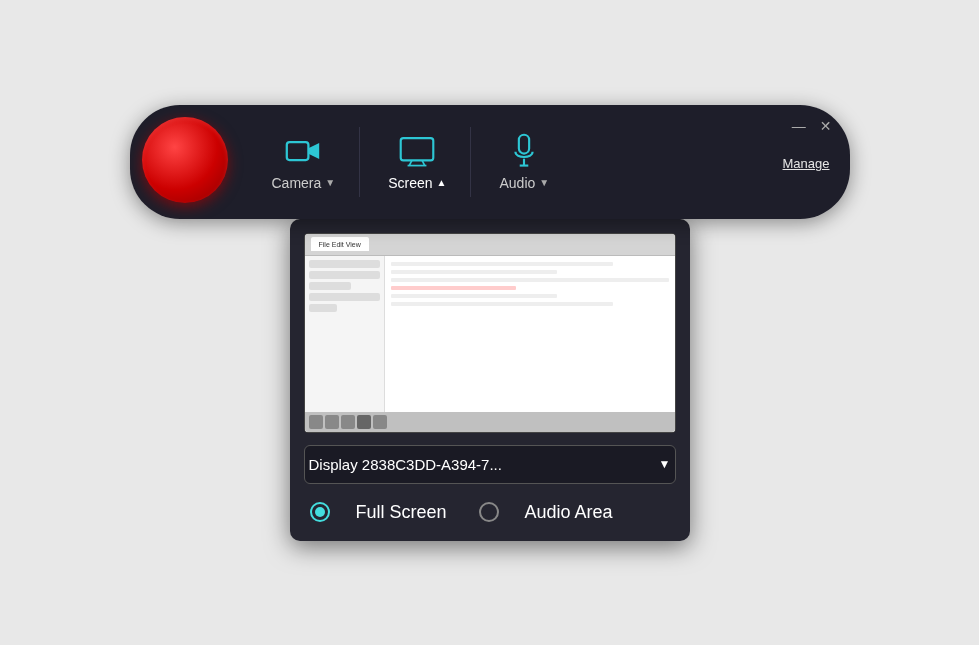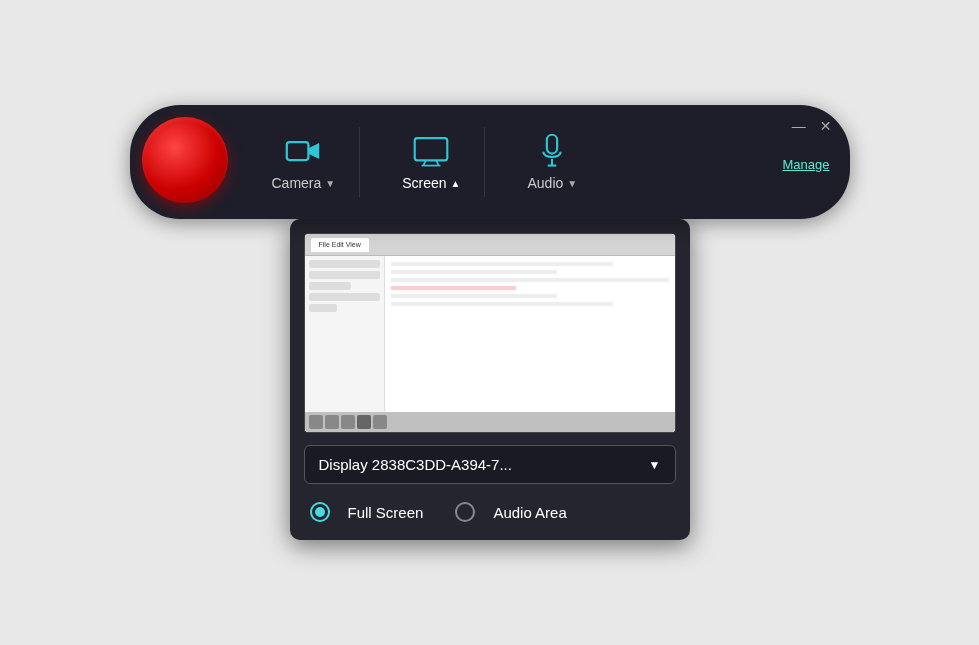--- a/index.html
+++ b/index.html
@@ -53,21 +53,21 @@
       border: none;
       cursor: pointer;
       box-shadow: 0 4px 14px rgba(180,0,0,0.6), inset 0 2px 4px rgba(255,100,100,0.3);
       display: block;
     }
 
     
     .toolbar-controls {
       display: flex;
       align-items: center;
-      gap: 18px;
+      gap: 4px;
       flex: 1;
     }
 
     .ctrl-item {
       display: flex;
       flex-direction: column;
       align-items: center;
       cursor: pointer;
       padding: 6px 24px;
       border-right: 1px solid #333345;
@@ -140,21 +140,21 @@
       letter-spacing: 1px;
     }
 
     .kaltura-capture {
       color: #aaa;
       font-size: 11px;
       letter-spacing: 2px;
     }
 
     .manage-link {
-      color: #5eead4;
+      color: #e5e5e5;
       font-size: 13px;
       text-decoration: underline;
       cursor: pointer;
       margin-top: 4px;
       background: none;
       border: none;
     }
 
     
     .window-controls {
@@ -300,21 +300,21 @@
       height: 14px;
       background: #888;
       border-radius: 2px;
     }
 
     
     .display-selector {
       background: #1a1a24;
       border: 1px solid #555;
       border-radius: 6px;
-      padding: 10px 14px;
+      padding: 10px 4px;
       display: flex;
       align-items: center;
       justify-content: space-between;
       cursor: pointer;
       margin-bottom: 14px;
       color: #fff;
       font-size: 15px;
     }
 
     .display-chevron {
@@ -326,24 +326,24 @@
     .radio-row {
       display: flex;
       align-items: center;
       gap: 32px;
       padding: 4px 6px;
     }
 
     .radio-option {
       display: flex;
       align-items: center;
-      gap: 18px;
+      gap: 26px;
       cursor: pointer;
       color: #ccc;
-      font-size: 15px;
+      font-size: 18px;
     }
 
     .radio-circle {
       width: 20px;
       height: 20px;
       border-radius: 50%;
       border: 2px solid #4dd;
       display: flex;
       align-items: center;
       justify-content: center;

